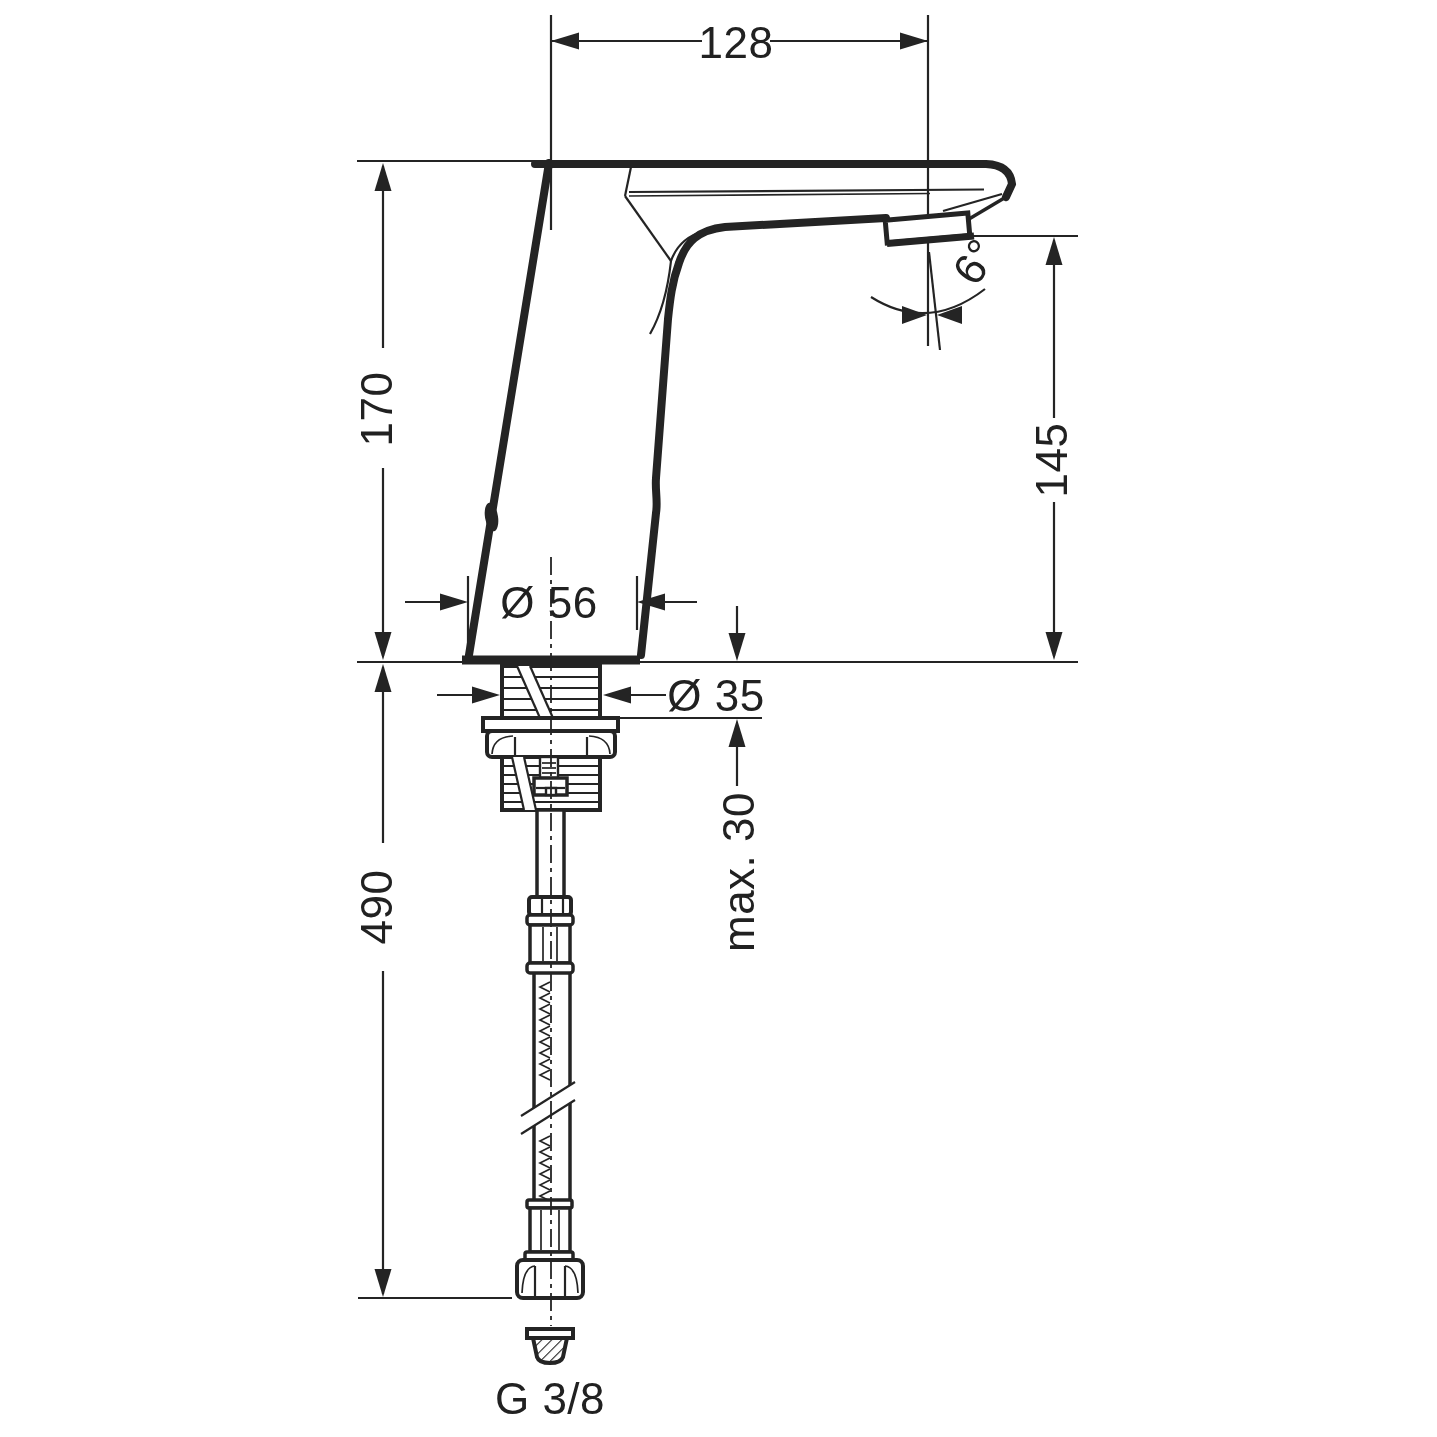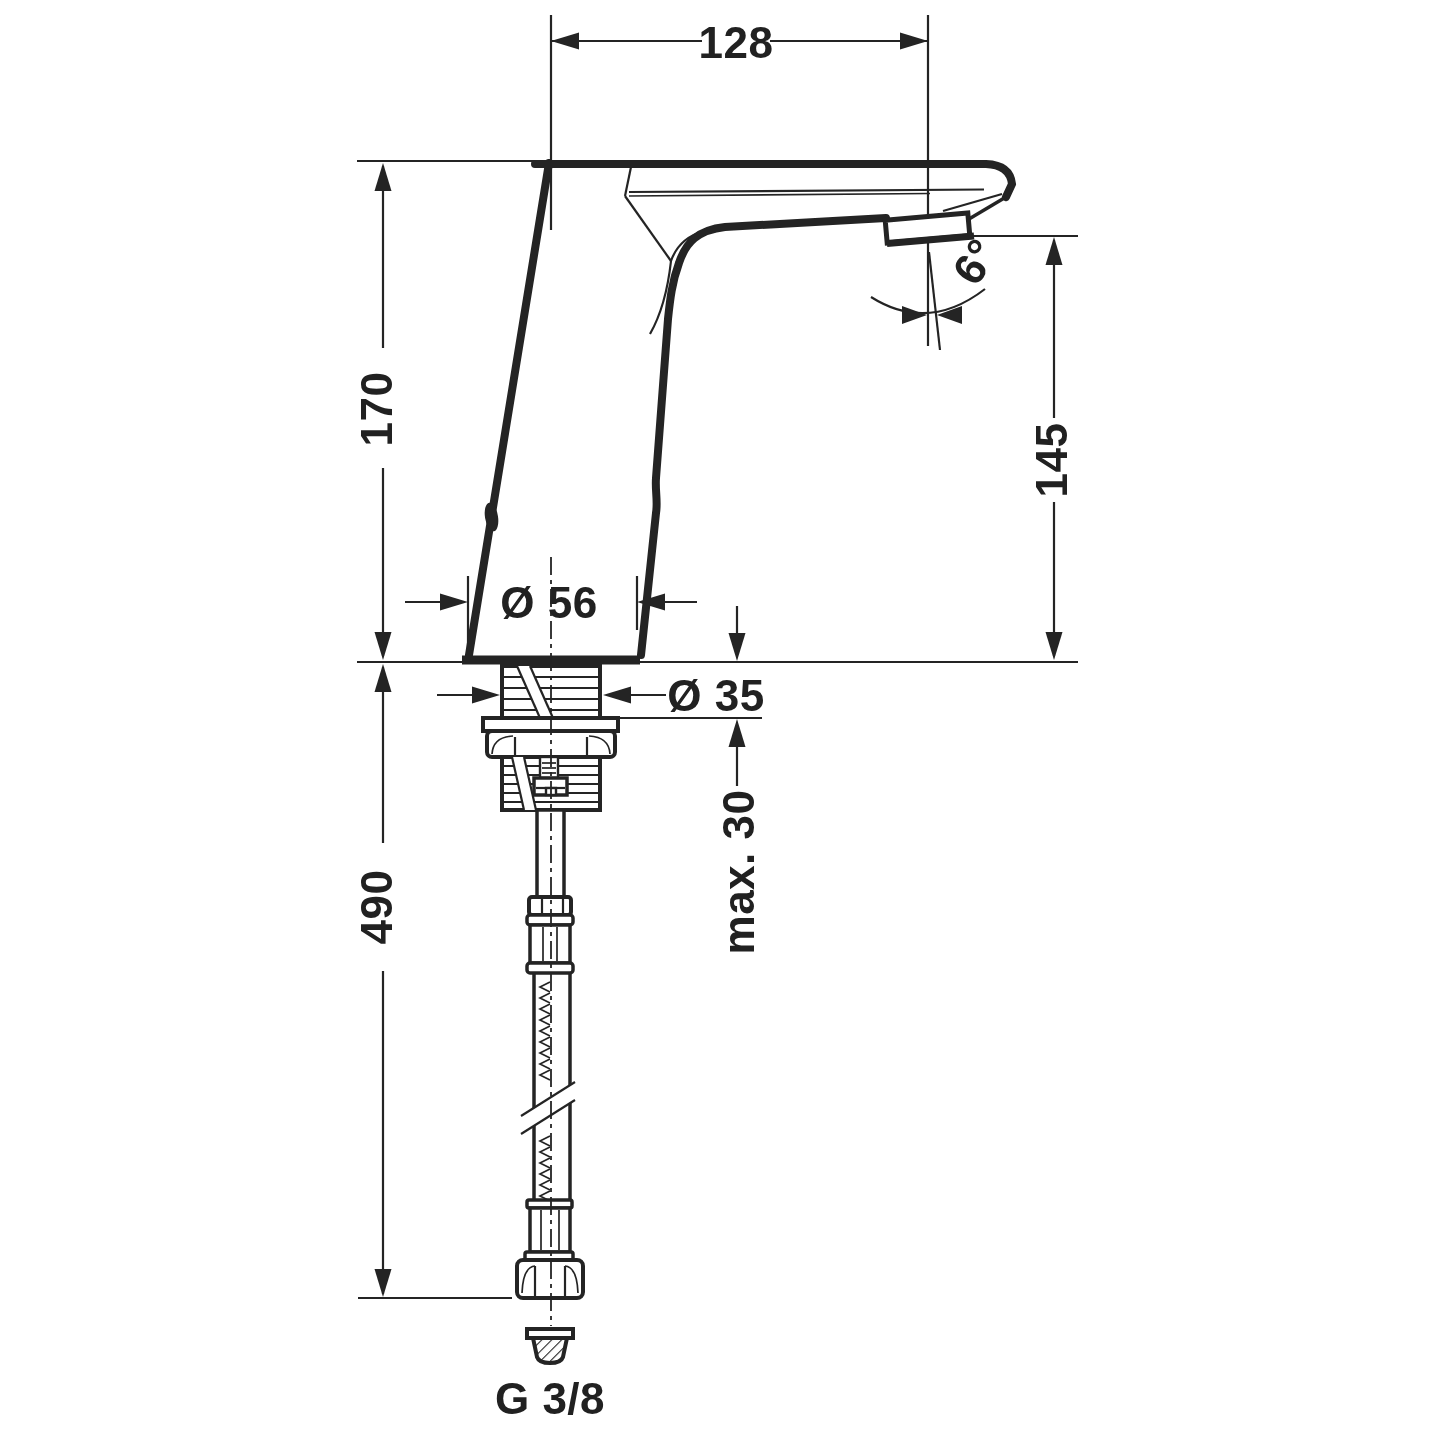--- a/index.html
+++ b/index.html
@@ -1,16 +1,16 @@
 <!DOCTYPE html>
 <html><head>
 <meta charset="utf-8">
 <style>
   html,body{margin:0;padding:0;background:#ffffff;}
-  .stage{width:1437px;height:1437px;position:relative;background:#ffffff;font-weight:bold;}
+  .stage{width:1437px;height:1437px;position:relative;background:#ffffff;}
   svg{display:block;}
   .dim-text{
     font-family:"Liberation Sans", sans-serif;
     font-size:44px;
     fill:#212121;
     letter-spacing:0.5px;
   }
   .thin{stroke:#242424;stroke-width:2.2;fill:none;}
   .hair{stroke:#242424;stroke-width:1.7;fill:none;}
   .med{stroke:#242424;stroke-width:3.5;fill:none;}

